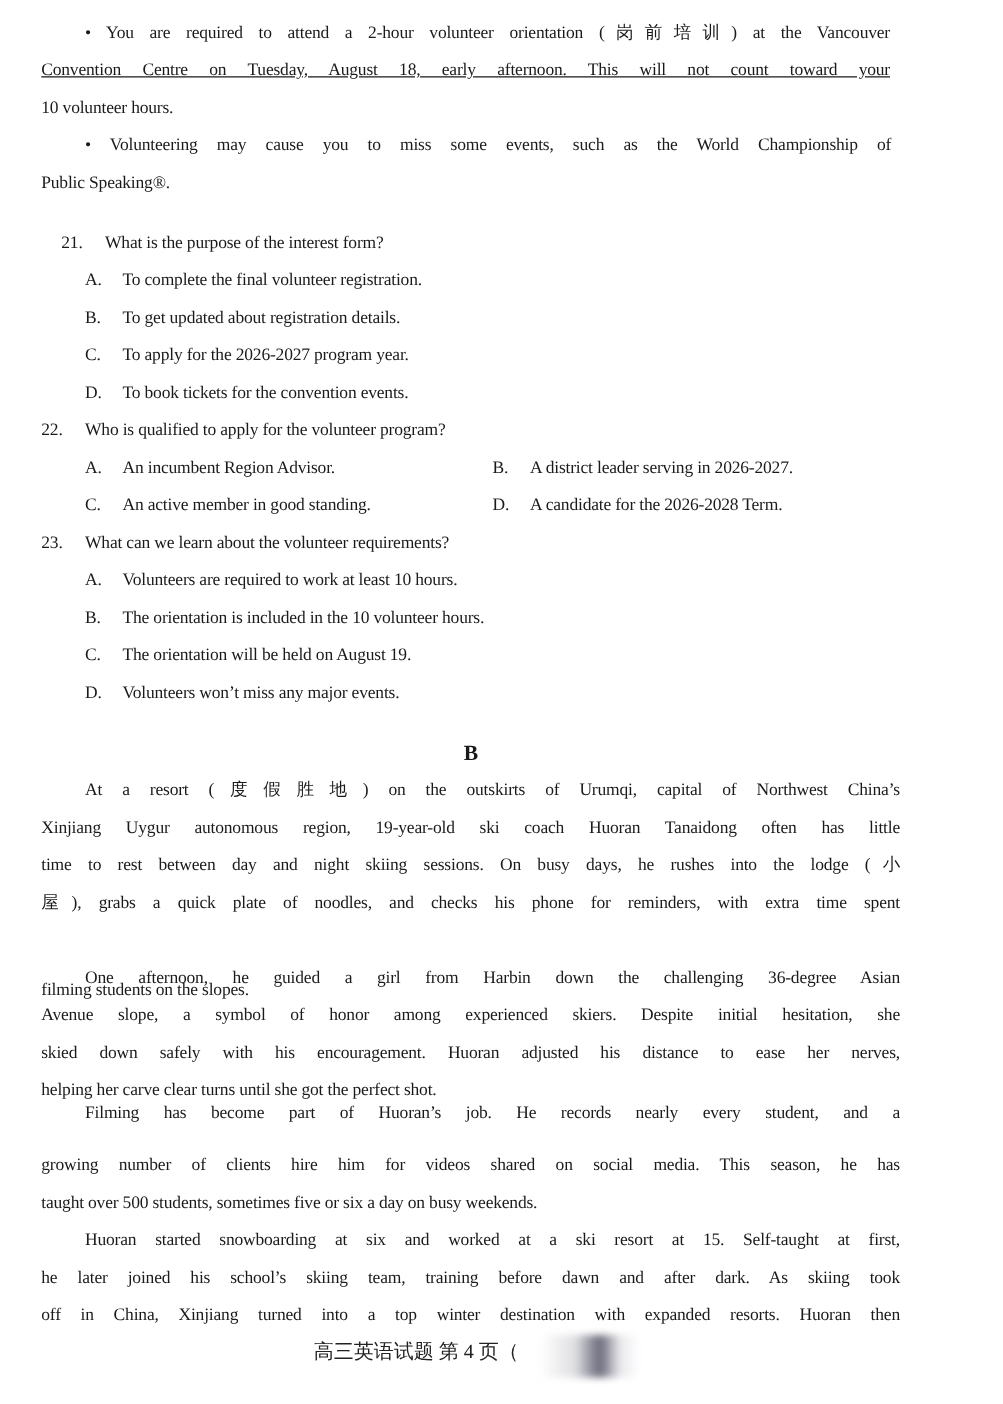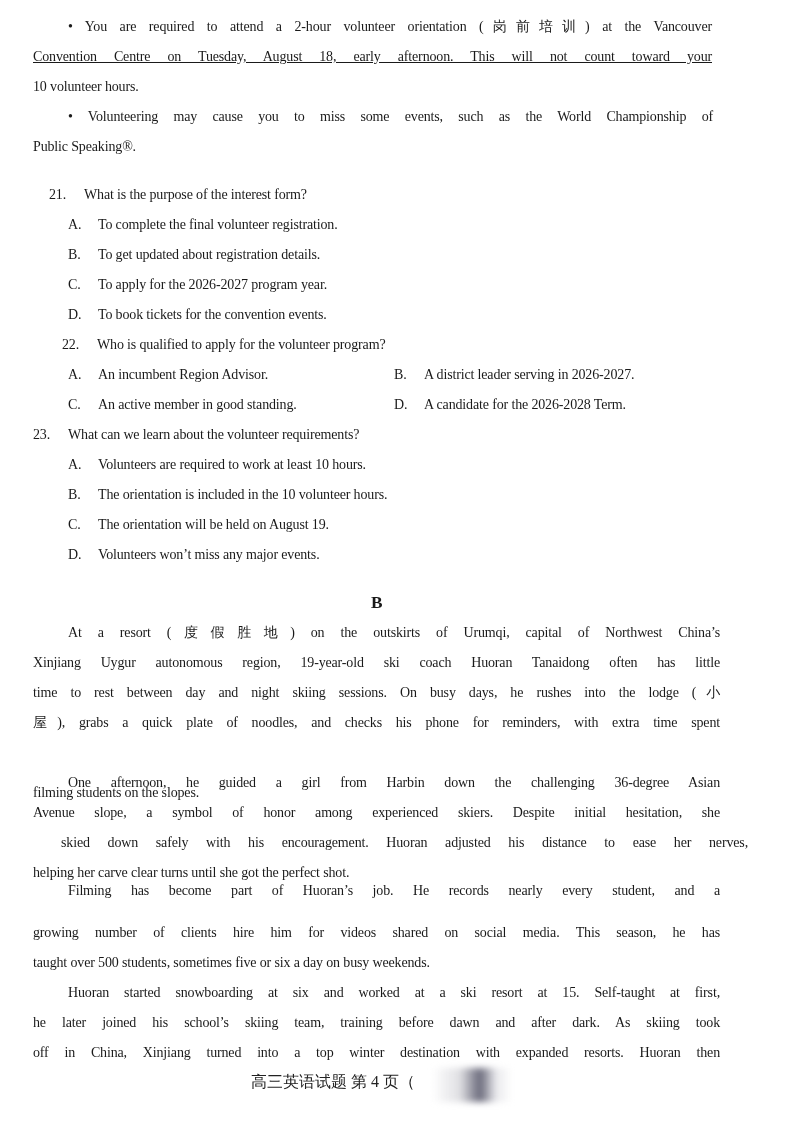--- a/index.html
+++ b/index.html
@@ -37,21 +37,21 @@
 
   <div class="line" style="left:49px; top:184px;">
     <span style="display:inline-block;width:35px;">21.</span><span>What is the purpose of the interest form?</span>
   </div>
   <div class="line" style="left:68px; top:214px;"><span class="opt-letter">A.</span><span>To complete the final volunteer registration.</span></div>
   <div class="line" style="left:68px; top:244px;"><span class="opt-letter">B.</span><span>To get updated about registration details.</span></div>
   <div class="line" style="left:68px; top:274px;"><span class="opt-letter">C.</span><span>To apply for the 2026-2027 program year.</span></div>
   <div class="line" style="left:68px; top:304px;"><span class="opt-letter">D.</span><span>To book tickets for the convention events.</span></div>
 
   <div class="line" style="left:33px; top:334px;">
-    <span style="display:inline-block;width:35px;margin-left:29px;">22.</span><span>Who is qualified to apply for the volunteer program?</span>
+    <span style="display:inline-block;width:35px;">22.</span><span>Who is qualified to apply for the volunteer program?</span>
   </div>
   <div class="line" style="left:68px; top:364px;"><span class="opt-letter">A.</span><span>An incumbent Region Advisor.</span></div>
   <div class="line" style="left:394px; top:364px;"><span class="opt-letter">B.</span><span>A district leader serving in 2026-2027.</span></div>
   <div class="line" style="left:68px; top:394px;"><span class="opt-letter">C.</span><span>An active member in good standing.</span></div>
   <div class="line" style="left:394px; top:394px;"><span class="opt-letter">D.</span><span>A candidate for the 2026-2028 Term.</span></div>
 
   <div class="line" style="left:33px; top:424px;">
     <span style="display:inline-block;width:35px;">23.</span><span>What can we learn about the volunteer requirements?</span>
   </div>
   <div class="line" style="left:68px; top:454px;"><span class="opt-letter">A.</span><span>Volunteers are required to work at least 10 hours.</span></div>
@@ -62,21 +62,21 @@
   <div class="section-title">B</div>
 
   <div class="line justify" style="left:68px; top:622px; width:652px;">At a resort (度假胜地) on the outskirts of Urumqi, capital of Northwest China’s</div>
   <div class="line justify" style="left:33px; top:652px; width:687px;">Xinjiang Uygur autonomous region, 19-year-old ski coach Huoran Tanaidong often has little</div>
   <div class="line justify" style="left:33px; top:682px; width:687px;">time to rest between day and night skiing sessions. On busy days, he rushes into the lodge (小</div>
   <div class="line justify" style="left:33px; top:712px; width:687px;">屋), grabs a quick plate of noodles, and checks his phone for reminders, with extra time spent</div>
   <div class="line" style="left:33px; top:742px;margin-top:40px;">filming students on the slopes.</div>
 
   <div class="line justify" style="left:68px; top:772px; width:652px;">One afternoon, he guided a girl from Harbin down the challenging 36-degree Asian</div>
   <div class="line justify" style="left:33px; top:802px; width:687px;">Avenue slope, a symbol of honor among experienced skiers. Despite initial hesitation, she</div>
-  <div class="line justify" style="left:33px; top:832px; width:687px;margin-left:28px;">skied down safely with his encouragement. Huoran adjusted his distance to ease her nerves,</div>
+  <div class="line justify" style="left:33px; top:832px; width:687px;">skied down safely with his encouragement. Huoran adjusted his distance to ease her nerves,</div>
   <div class="line" style="left:33px; top:862px;">helping her carve clear turns until she got the perfect shot.</div>
 
   <div class="line justify" style="left:68px; top:856px; width:652px;margin-top:24px;">Filming has become part of Huoran’s job. He records nearly every student, and a</div>
   <div class="line justify" style="left:33px; top:922px; width:687px;">growing number of clients hire him for videos shared on social media. This season, he has</div>
   <div class="line" style="left:33px; top:952px;">taught over 500 students, sometimes five or six a day on busy weekends.</div>
 
   <div class="line justify" style="left:68px; top:982px; width:652px;">Huoran started snowboarding at six and worked at a ski resort at 15. Self-taught at first,</div>
   <div class="line justify" style="left:33px; top:1012px; width:687px;">he later joined his school’s skiing team, training before dawn and after dark. As skiing took</div>
   <div class="line justify" style="left:33px; top:1042px; width:687px;">off in China, Xinjiang turned into a top winter destination with expanded resorts. Huoran then</div>
 

